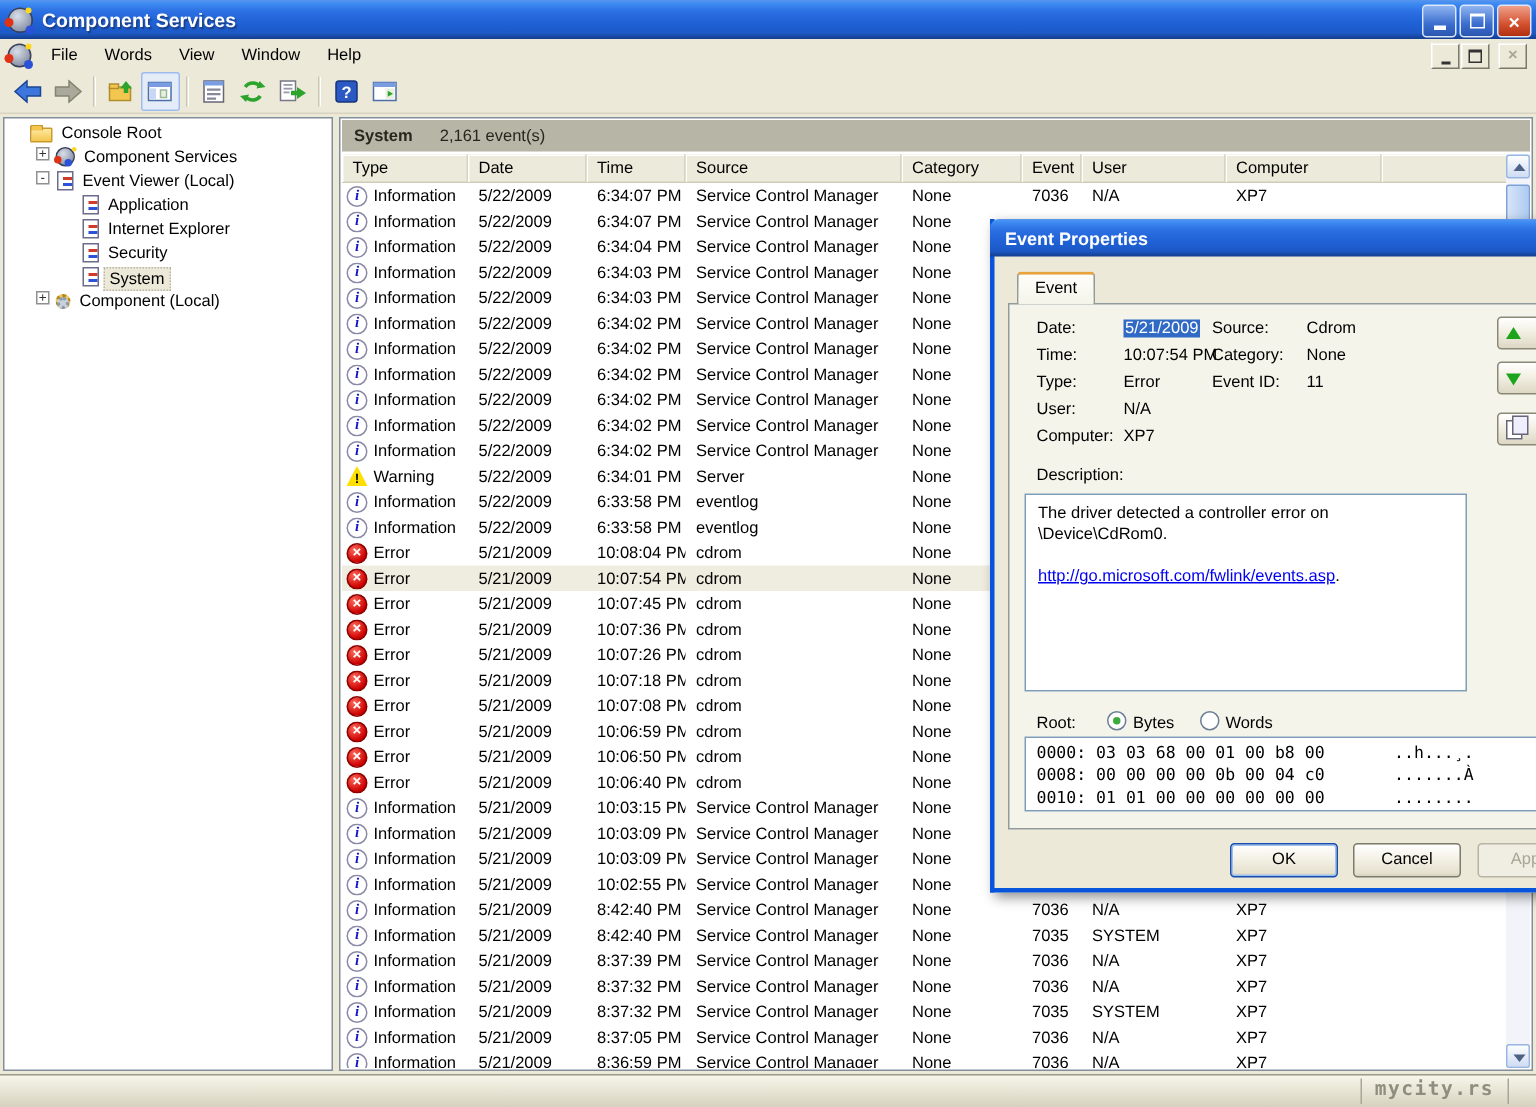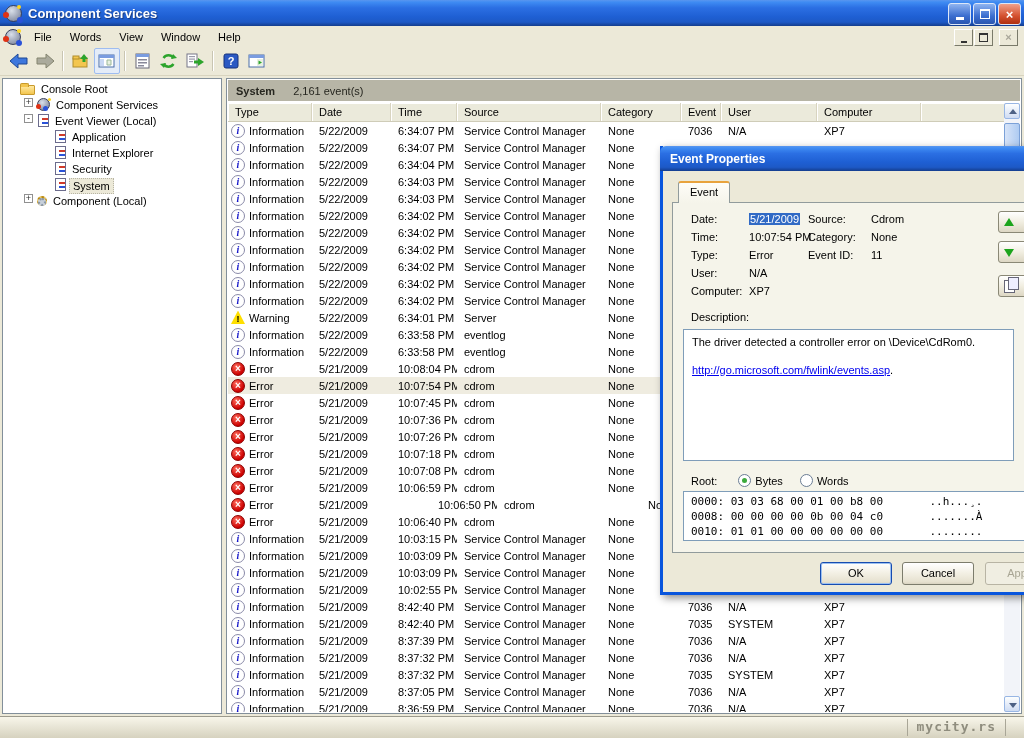--- a/index.html
+++ b/index.html
@@ -118,21 +118,21 @@
   .dpage{position:absolute;left:9px;top:56px;width:352px;height:349px;background:#f5f4ea;border:1px solid #919b9c}
   .frow{position:absolute;height:16px;white-space:nowrap}
   .flab{display:inline-block}
   .sel{background:#316ac5;color:#fff;padding:0 1px}
   .dside-btn{position:absolute;left:325px;width:40px;height:22px;border:1px solid #8a8876;border-radius:3px;box-sizing:border-box;
     background:linear-gradient(180deg,#fff,#f1eee1 50%,#ddd7c4);display:flex;align-items:center;padding-left:5px}
   .arrow-up{width:0;height:0;border:5px solid transparent;border-bottom:8px solid #1ca41c;margin-top:-6px}
   .arrow-down{width:0;height:0;border:5px solid transparent;border-top:8px solid #1ca41c;margin-top:6px}
   .copy-ic{width:9px;height:11px;background:#fff;border:1px solid #667;position:relative}
   .copy-ic::before{content:"";position:absolute;left:3px;top:-4px;width:9px;height:11px;background:#eef;border:1px solid #667}
-  .descbox{position:absolute;left:10px;top:126px;width:331px;height:132px;box-sizing:border-box;background:#fff;
+  .descbox{position:absolute;left:10px;top:126px;width:295px;height:132px;box-sizing:border-box;background:#fff;
     border:1px solid #7f9db9;padding:5px 8px;line-height:14px}
   .dlink{color:#0000ee;text-decoration:underline;cursor:pointer}
   .radio{display:inline-block;width:11px;height:11px;border-radius:50%;border:1px solid #6a7d94;background:#fff;
     vertical-align:-2px;position:relative;margin-right:4px}
   .radio.checked::after{content:"";position:absolute;left:3px;top:3px;width:5px;height:5px;border-radius:50%;background:#3daa3d}
   .hexbox{position:absolute;left:10px;top:288px;width:388px;height:50px;box-sizing:border-box;background:#fff;
     border:1px solid #7f9db9;font:11px/15px "DejaVu Sans Mono",monospace;padding:2px 7px;white-space:pre;overflow:hidden}
   .btn{position:absolute;width:72px;height:23px;box-sizing:border-box;border:1px solid #7c7c6c;border-radius:3px;
     background:linear-gradient(180deg,#fff,#f4f1e6 45%,#e6e1cf 90%,#d8d2bf);font-size:11px;text-align:center;line-height:21px}
   .btn.default{border:1px solid #174cb0;box-shadow:inset 0 0 0 1px #9cc0f0}
@@ -606,21 +606,21 @@
         <div class="cell" style="width: 40px;"></div>
         <div class="cell" style="width: 96px;"></div>
         <div class="cell" style="width: 104px;"></div>
       </div>
       <div class="row">
         <div class="cell type-cell" style="width: 84px;">
           <span class="ico ico-error">×</span>
           <span class="tlab">Error</span>
         </div>
         <div class="cell" style="width: 79px;">5/21/2009</div>
-        <div class="cell" style="width: 66px; margin-left: 40px;">10:06:50 PM</div>
+        <div class="cell" style="width: 66px;">10:06:50 PM</div>
         <div class="cell" style="width: 144px;">cdrom</div>
         <div class="cell" style="width: 80px;">None</div>
         <div class="cell" style="width: 40px;"></div>
         <div class="cell" style="width: 96px;"></div>
         <div class="cell" style="width: 104px;"></div>
       </div>
       <div class="row">
         <div class="cell type-cell" style="width: 84px;">
           <span class="ico ico-error">×</span>
           <span class="tlab">Error</span>

